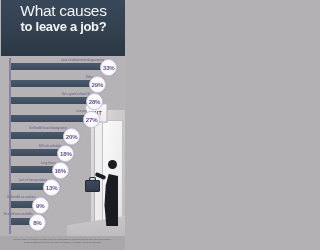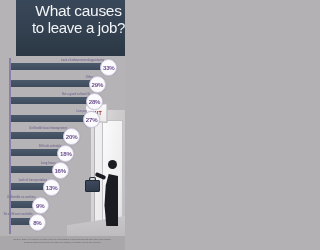--- a/index.html
+++ b/index.html
@@ -5,32 +5,32 @@
   html,body{margin:0;padding:0;}
   body{
     width:125px;height:250px;overflow:hidden;
     font-family:"Liberation Sans",sans-serif;
     background:#b3b1b3;
   }
   .poster{position:relative;width:125px;height:250px;overflow:hidden;background:#b5b3b5;}
 
   
   .header{
-    position:absolute;left:16px;top:0;width:125px;height:56px;
+    position:absolute;left:1px;top:0;width:125px;height:56px;
     background:linear-gradient(180deg,#39475a 0%,#32404f 55%,#2b3744 100%);
     box-sizing:border-box;padding:2px 3px 0 3px;
     z-index:6;
   }
   .t-line{
     color:#f2f4f6;letter-spacing:-0.3px;text-align:center;
     line-height:1.0;white-space:nowrap;
   }
   .t1{font-size:15.5px;font-weight:400;margin-top:1px;}
   .t2{font-size:17.5px;font-weight:bold;letter-spacing:-0.2px;margin-top:1px;}
-  .t3{font-size:15px;font-weight:400;margin-top:1px;}
+  .t3{font-size:13px;font-weight:700;margin-top:1px;}
 
   
   .chart{
     position:absolute;left:0;top:56px;width:125px;height:180px;z-index:4;
   }
   .axis{
     position:absolute;left:9px;top:2px;width:2px;height:176px;
     background:#8a7fa6;
   }
   .row{position:absolute;left:11px;height:13px;}

